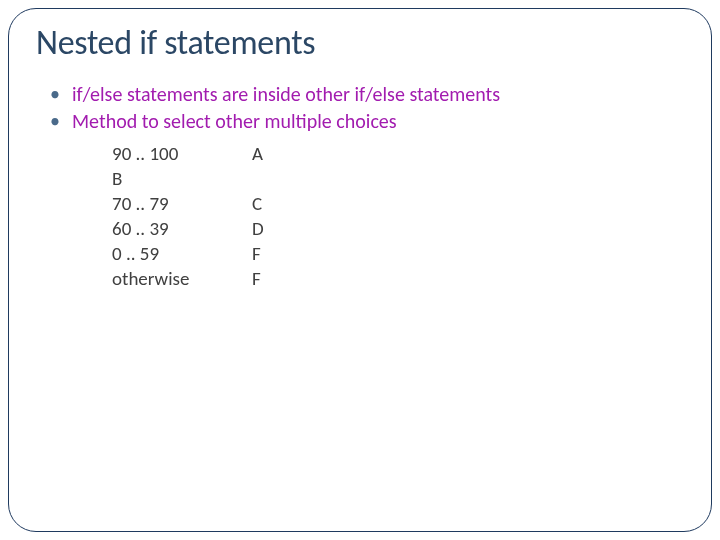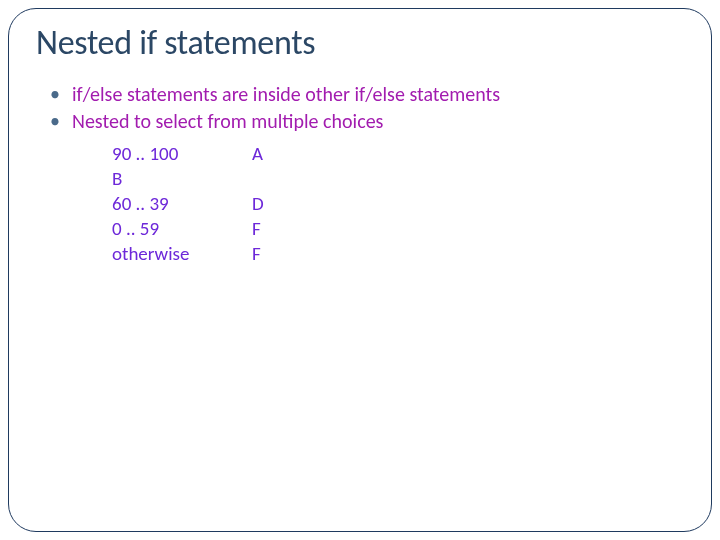--- a/index.html
+++ b/index.html
@@ -49,47 +49,51 @@
       position: absolute;
       left: 0;
       top: 0;
       color: #4a6a8a;
       font-size: 20px;
     }
     .grade-table {
       margin-top: 6px;
       margin-left: 76px;
       font-size: 19px;
-      color: #6d28d9;
+      color: #404040;
       line-height: 1.32;
     }
     .grade-row { display: flex; }
     .grade-range { width: 140px; }
     .grade-letter { width: 40px; }
   </style>
 </head>
 <body>
 
 <div class="slide-frame"></div>
 
 <div class="content">
   <h1 class="title">Nested if statements</h1>
 
   <ul class="bullets">
     <li>if/else statements are inside other if/else statements</li>
-    <li>Nested to select from multiple choices</li>
+    <li>Method to select other multiple choices</li>
   </ul>
 
   <div class="grade-table">
     <div class="grade-row">
       <span class="grade-range">90 .. 100</span>
       <span class="grade-letter">A</span>
     </div>
     <div class="grade-row">
       <span class="grade-letter">B</span>
+    </div>
+    <div class="grade-row">
+      <span class="grade-range">70 .. 79</span>
+      <span class="grade-letter">C</span>
     </div>
     <div class="grade-row">
       <span class="grade-range">60 .. 39</span>
       <span class="grade-letter">D</span>
     </div>
     <div class="grade-row">
       <span class="grade-range">0   .. 59</span>
       <span class="grade-letter">F</span>
     </div>
     <div class="grade-row">

